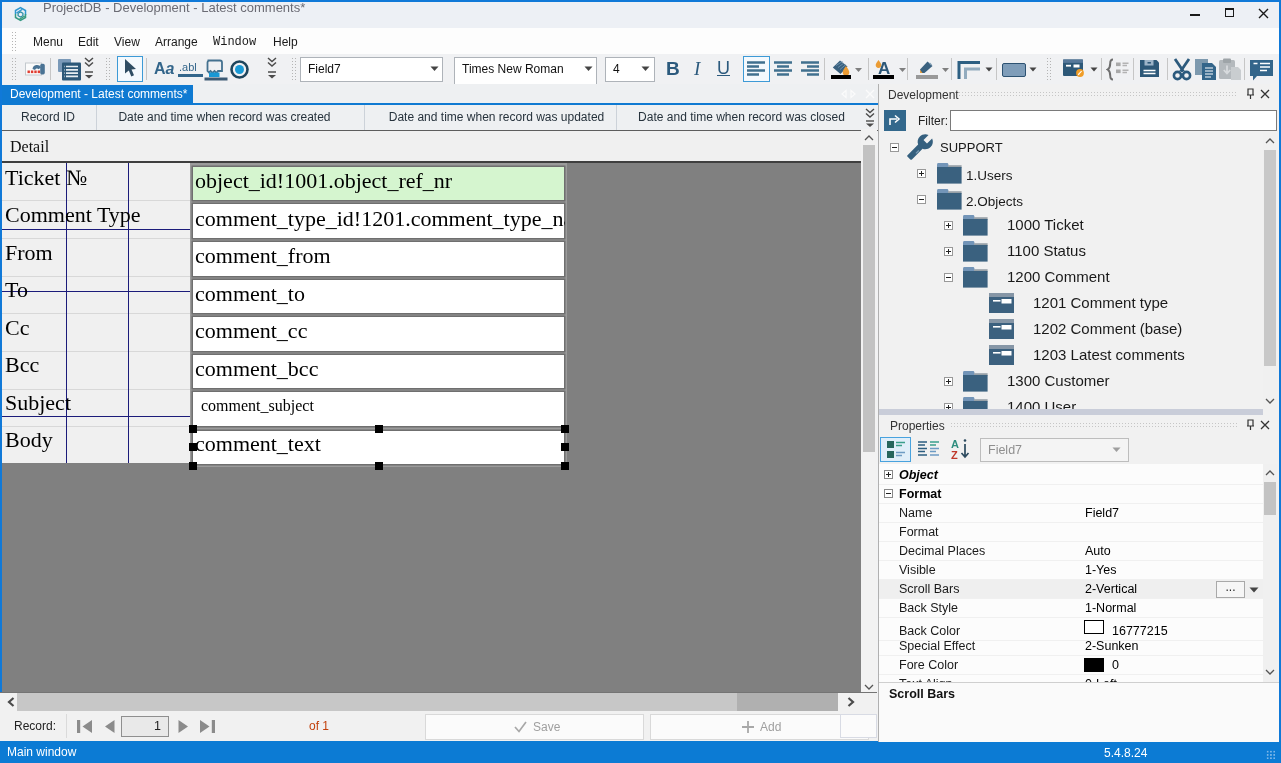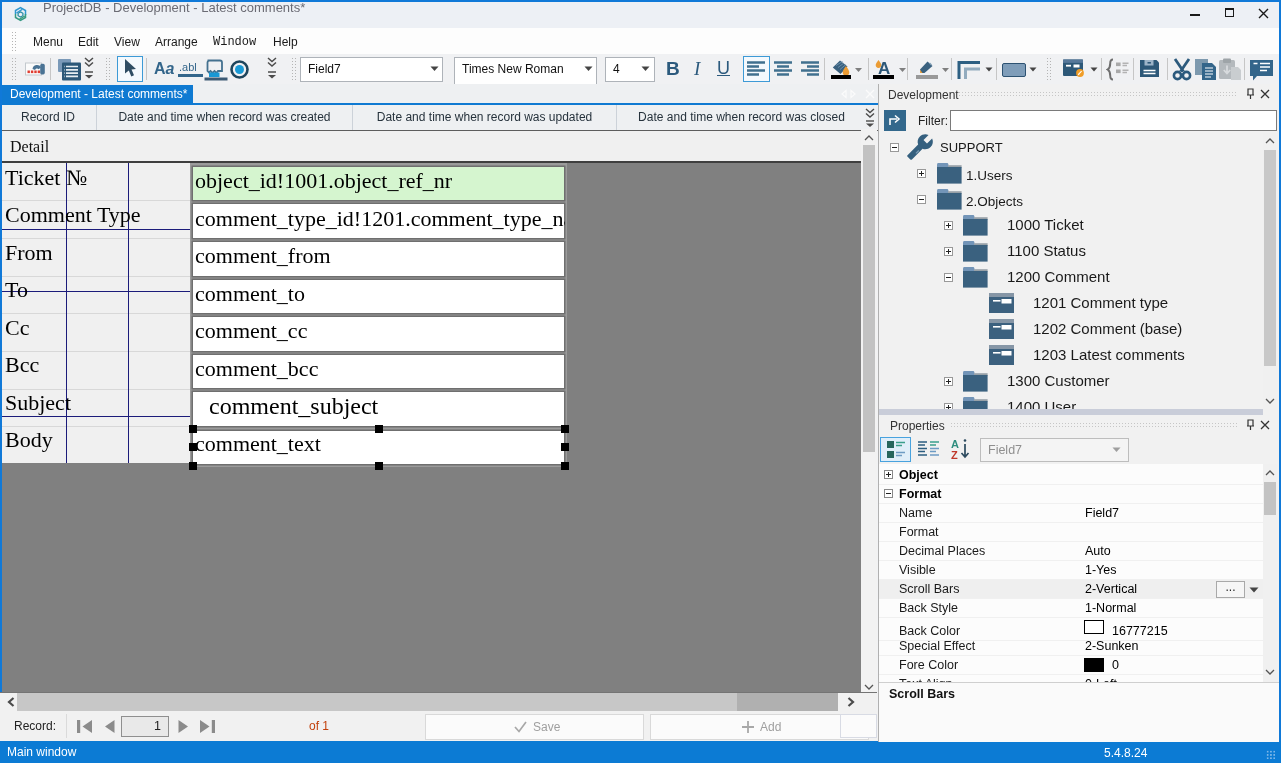--- a/index.html
+++ b/index.html
@@ -232,21 +232,21 @@
   <path d="M4.5 5.5 h4 M11 5.5 h10 M11 9 h10 M11 12.5 h7" stroke="#fff" stroke-width="1.5"></path>
 </svg>
 
 <div class="abs" style="left:0;top:84px;width:878px;height:21px;background:#eef0f2;"></div>
 <div class="abs" style="left:0;top:103px;width:878px;height:2px;background:#0f7ad2;"></div>
 <div class="abs" style="left:2px;top:85px;width:191px;height:20px;background:#0f7ad2;color:#fff;font-size:12px;line-height:19px;padding-left:8px;">Development - Latest comments*</div>
 
 <div class="abs" id="colhead" style="left:0;top:105px;width:878px;height:26px;background:#eef0f2;border-bottom:1.5px solid #5d5d5d;"></div>
 <div class="abs" style="left:0;top:105px;width:96px;height:25px;text-align:center;line-height:24px;font-size:12px;color:#26323c;">Record ID</div>
 <div class="abs" style="left:96px;top:105px;width:256px;height:25px;text-align:center;line-height:24px;font-size:12px;color:#26323c;border-left:1px solid #ccd2d9;">Date and time when record was created</div>
-<div class="abs" style="left:352px;top:105px;width:264px;height:25px;text-align:center;line-height:24px;font-size:12px;color:#26323c;border-left:1px solid #ccd2d9;">Date and time when record was updated</div>
+<div class="abs" style="left:364px;top:105px;width:264px;height:25px;text-align:center;line-height:24px;font-size:12px;color:#26323c;border-left:1px solid #ccd2d9;">Date and time when record was updated</div>
 <div class="abs" style="left:616px;top:105px;width:250px;height:25px;text-align:center;line-height:24px;font-size:12px;color:#26323c;border-left:1px solid #ccd2d9;">Date and time when record was closed</div>
 <svg class="abs" style="left:865px;top:108px;" width="10" height="20" viewBox="0 0 10 20">
   <path d="M1 1 L5 4.5 L9 1 M1 5.5 L5 9 L9 5.5" fill="none" stroke="#4c4c4c" stroke-width="1.4"></path>
   <path d="M1 13 h8" stroke="#4c4c4c" stroke-width="1.4"></path>
   <path d="M1 15.5 L5 19 L9 15.5" fill="#4c4c4c"></path>
 </svg>
 
 <svg class="abs" style="left:840px;top:89px;" width="36" height="10" viewBox="0 0 36 10">
   <path d="M6 1.5 L2 5 L6 8.5 Z" fill="none" stroke="#fbfbfb" stroke-width="1.2"></path>
   <path d="M11 1.5 L15 5 L11 8.5 Z" fill="none" stroke="#fbfbfb" stroke-width="1.2"></path>
@@ -294,21 +294,21 @@
 <div class="abs" style="left:193px;top:392.4px;width:371px;height:33.5px;background:#fff;box-shadow:0 0 0 1.5px #6f6f6f;"></div>
 <div class="abs" style="left:193px;top:430.5px;width:371px;height:33.5px;background:#fff;box-shadow:0 0 0 1.5px #6f6f6f;"></div>
 <div class="abs ser" style="left:195px;top:170px;font-size:22px;line-height:22px;color:#000;">object_id!1001.object_ref_nr</div>
 <div class="abs" style="left:192px;top:204px;width:373px;height:34px;overflow:hidden;">
     <div class="abs ser" style="left:3px;top:3.5px;font-size:22px;line-height:22px;color:#000;white-space:nowrap;">comment_type_id!1201.comment_type_nа</div>
   </div>
 <div class="abs ser" style="left:195px;top:245px;font-size:22px;line-height:22px;color:#000;">comment_from</div>
 <div class="abs ser" style="left:195px;top:282.5px;font-size:22px;line-height:22px;color:#000;">comment_to</div>
 <div class="abs ser" style="left:195px;top:320px;font-size:22px;line-height:22px;color:#000;">comment_cc</div>
 <div class="abs ser" style="left:195px;top:357.5px;font-size:22px;line-height:22px;color:#000;">comment_bcc</div>
-<div class="abs ser" style="left:209px;top:395px;font-size:24px;line-height:22px;color:#000;">comment_subject</div>
+<div class="abs ser" style="left:201px;top:395px;font-size:16px;line-height:22px;color:#000;">comment_subject</div>
 <div class="abs ser" style="left:195px;top:432.5px;font-size:22px;line-height:22px;color:#000;">comment_text</div>
 
 <div class="abs" style="left:189px;top:425px;width:8px;height:8px;background:#000;"></div>
 <div class="abs" style="left:375px;top:425px;width:8px;height:8px;background:#000;"></div>
 <div class="abs" style="left:561px;top:425px;width:8px;height:8px;background:#000;"></div>
 <div class="abs" style="left:189px;top:443px;width:8px;height:8px;background:#000;"></div>
 <div class="abs" style="left:561px;top:443px;width:8px;height:8px;background:#000;"></div>
 <div class="abs" style="left:189px;top:462px;width:8px;height:8px;background:#000;"></div>
 <div class="abs" style="left:375px;top:462px;width:8px;height:8px;background:#000;"></div>
 <div class="abs" style="left:561px;top:462px;width:8px;height:8px;background:#000;"></div>
@@ -532,21 +532,21 @@
 <div class="abs" style="left:879px;top:464px;width:384px;height:218px;background:#fcfcfc;"></div>
 <style>
 .prow { position:absolute; left:879px; width:384px; height:19px; font-size:12.5px; line-height:19px; color:#1a1a1a; border-bottom:1px solid #f0f0f0; }
 .pname { position:absolute; left:20px; top:0; }
 .pval { position:absolute; left:206px; top:0; color:#000; }
 .pgroup { font-weight:bold; color:#000; }
 .pexp { position:absolute; left:5px; top:4px; width:9px; height:9px; background:#fff; border:1px solid #888; }
 .pexp::before { content:""; position:absolute; left:1px; top:3px; width:5px; height:1.4px; background:#222; }
 .pexp.plus::after { content:""; position:absolute; left:3px; top:1px; width:1.4px; height:5px; background:#222; }
 </style>
-<div class="prow" style="top:466px;">
+<div class="prow" style="top:466px;font-style:italic;">
     <div class="pexp plus"></div>
     <div class="pname pgroup">Object</div>
   </div>
 <div class="prow" style="top:485px;">
     <div class="pexp"></div>
     <div class="pname pgroup">Format</div>
   </div>
 <div class="prow" style="top:504px;text-align:right;">
     <div class="pname">Name</div>
     <div class="pval">Field7</div>

